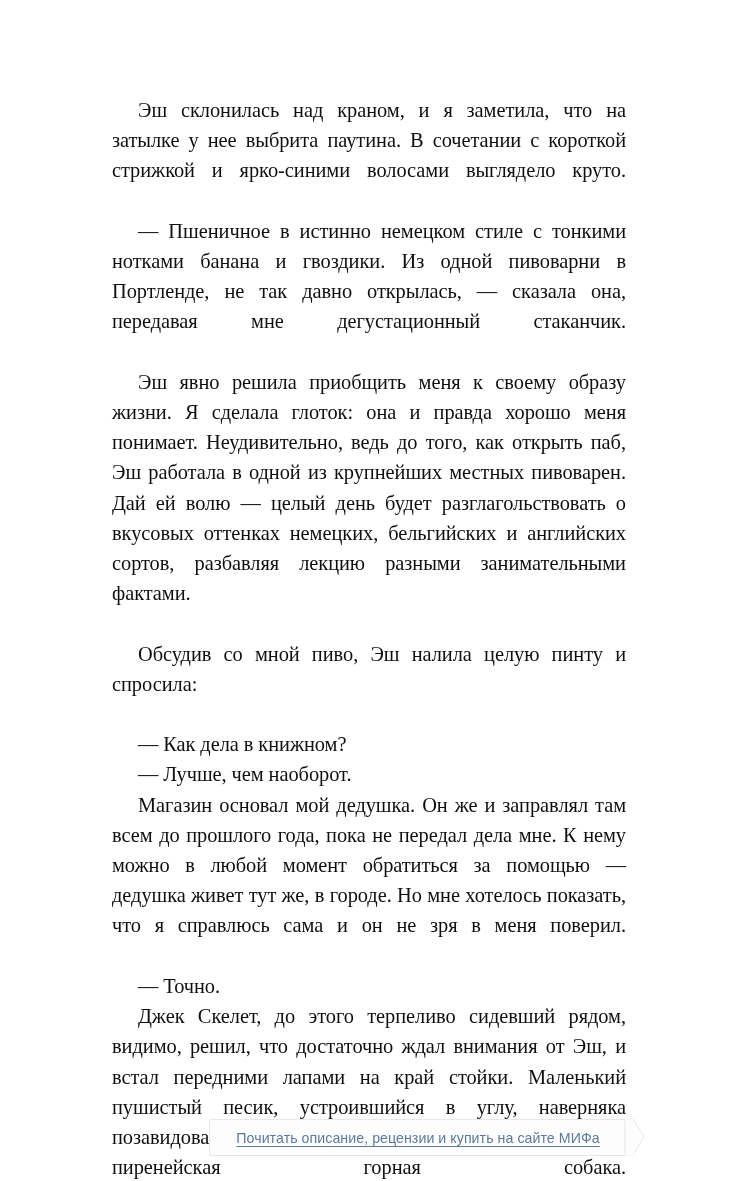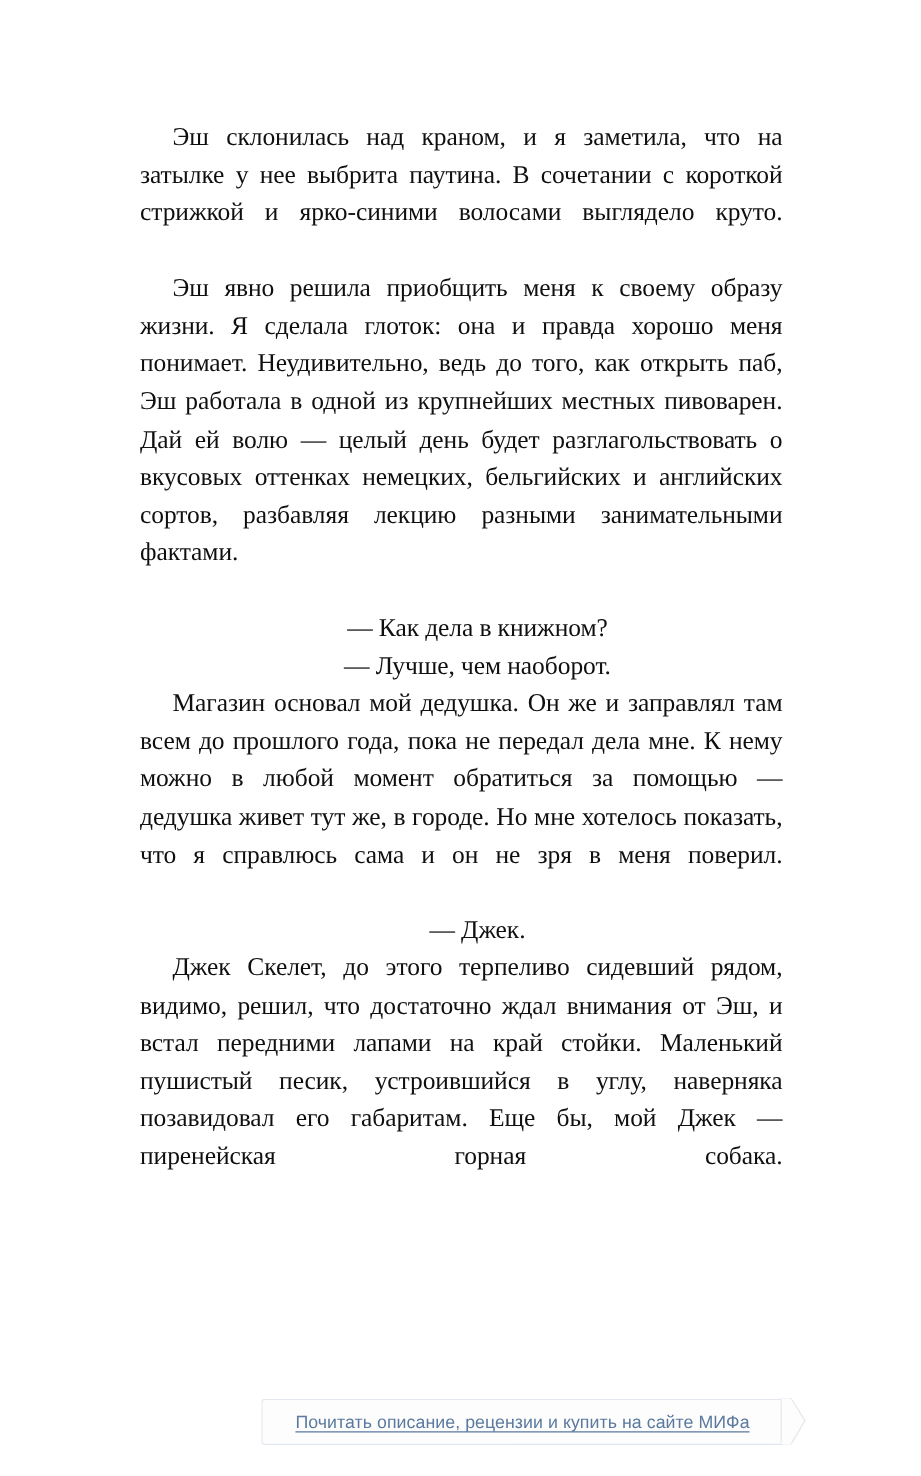--- a/index.html
+++ b/index.html
@@ -49,21 +49,21 @@
 
   
   .para::after {
     content: "";
     display: inline-block;
     width: 100%;
   }
 
   
   .para.dialogue {
-    text-align: center;
+    text-align: left;
   }
   .para.dialogue::after { content: none; display: none; }
 
   #footer-banner-wrap {
     position: absolute;
     left: 161px;
     top: 1103px;
     width: 417px;
     height: 37px;
     padding-left: 48px;
@@ -108,32 +108,34 @@
 </style>
 </head>
 <body>
 
 <div id="page">
 
   <div id="text-column">
 
     <p class="para">Эш склонилась над краном, и я заметила, что на затылке у нее выбрита паутина. В сочетании с короткой стрижкой и ярко-синими волосами выглядело круто.</p>
 
+    <p class="para">— Пшеничное в истинно немецком стиле с тонкими нотками банана и гвоздики. Из одной пивоварни в Портленде, не так давно открылась, — сказала она, передавая мне дегустационный стаканчик.</p>
 
     <p class="para">Эш явно решила приобщить меня к своему образу жизни. Я сделала глоток: она и правда хорошо меня понимает. Неудивительно, ведь до того, как открыть паб, Эш работала в одной из крупнейших местных пивоварен. Дай ей волю — целый день будет разглагольствовать о вкусовых оттенках немецких, бельгийских и английских сортов, разбавляя лекцию разными занимательными фактами.</p>
 
+    <p class="para">Обсудив со мной пиво, Эш налила целую пинту и спросила:</p>
 
     <p class="para dialogue">— Как дела в книжном?</p>
 
 
     <p class="para dialogue">— Лучше, чем наоборот.</p>
 
     <p class="para">Магазин основал мой дедушка. Он же и заправлял там всем до прошлого года, пока не передал дела мне. К нему можно в любой момент обратиться за помощью — дедушка живет тут же, в городе. Но мне хотелось показать, что я справлюсь сама и он не зря в меня поверил.</p>
 
-    <p class="para dialogue">— Джек.</p>
+    <p class="para dialogue">— Точно.</p>
 
     <p class="para">Джек Скелет, до этого терпеливо сидевший рядом, видимо, решил, что достаточно ждал внимания от Эш, и встал передними лапами на край стойки. Маленький пушистый песик, устроившийся в углу, наверняка позавидовал его габаритам. Еще бы, мой Джек — пиренейская горная собака.</p>
 
   </div>
 
   <div id="footer-banner-wrap">
     <div id="footer-banner">
       <span id="footer-link">Почитать описание, рецензии и купить на сайте МИФа</span>
       <svg id="footer-banner-arrow" viewBox="0 0 20 37" aria-hidden="true">
         <path d="M0 0 L8 0 L19 17.5 L8 36 L0 36 Z" fill="#fdfdfe" stroke="#e3e8ef" stroke-width="1"></path>

